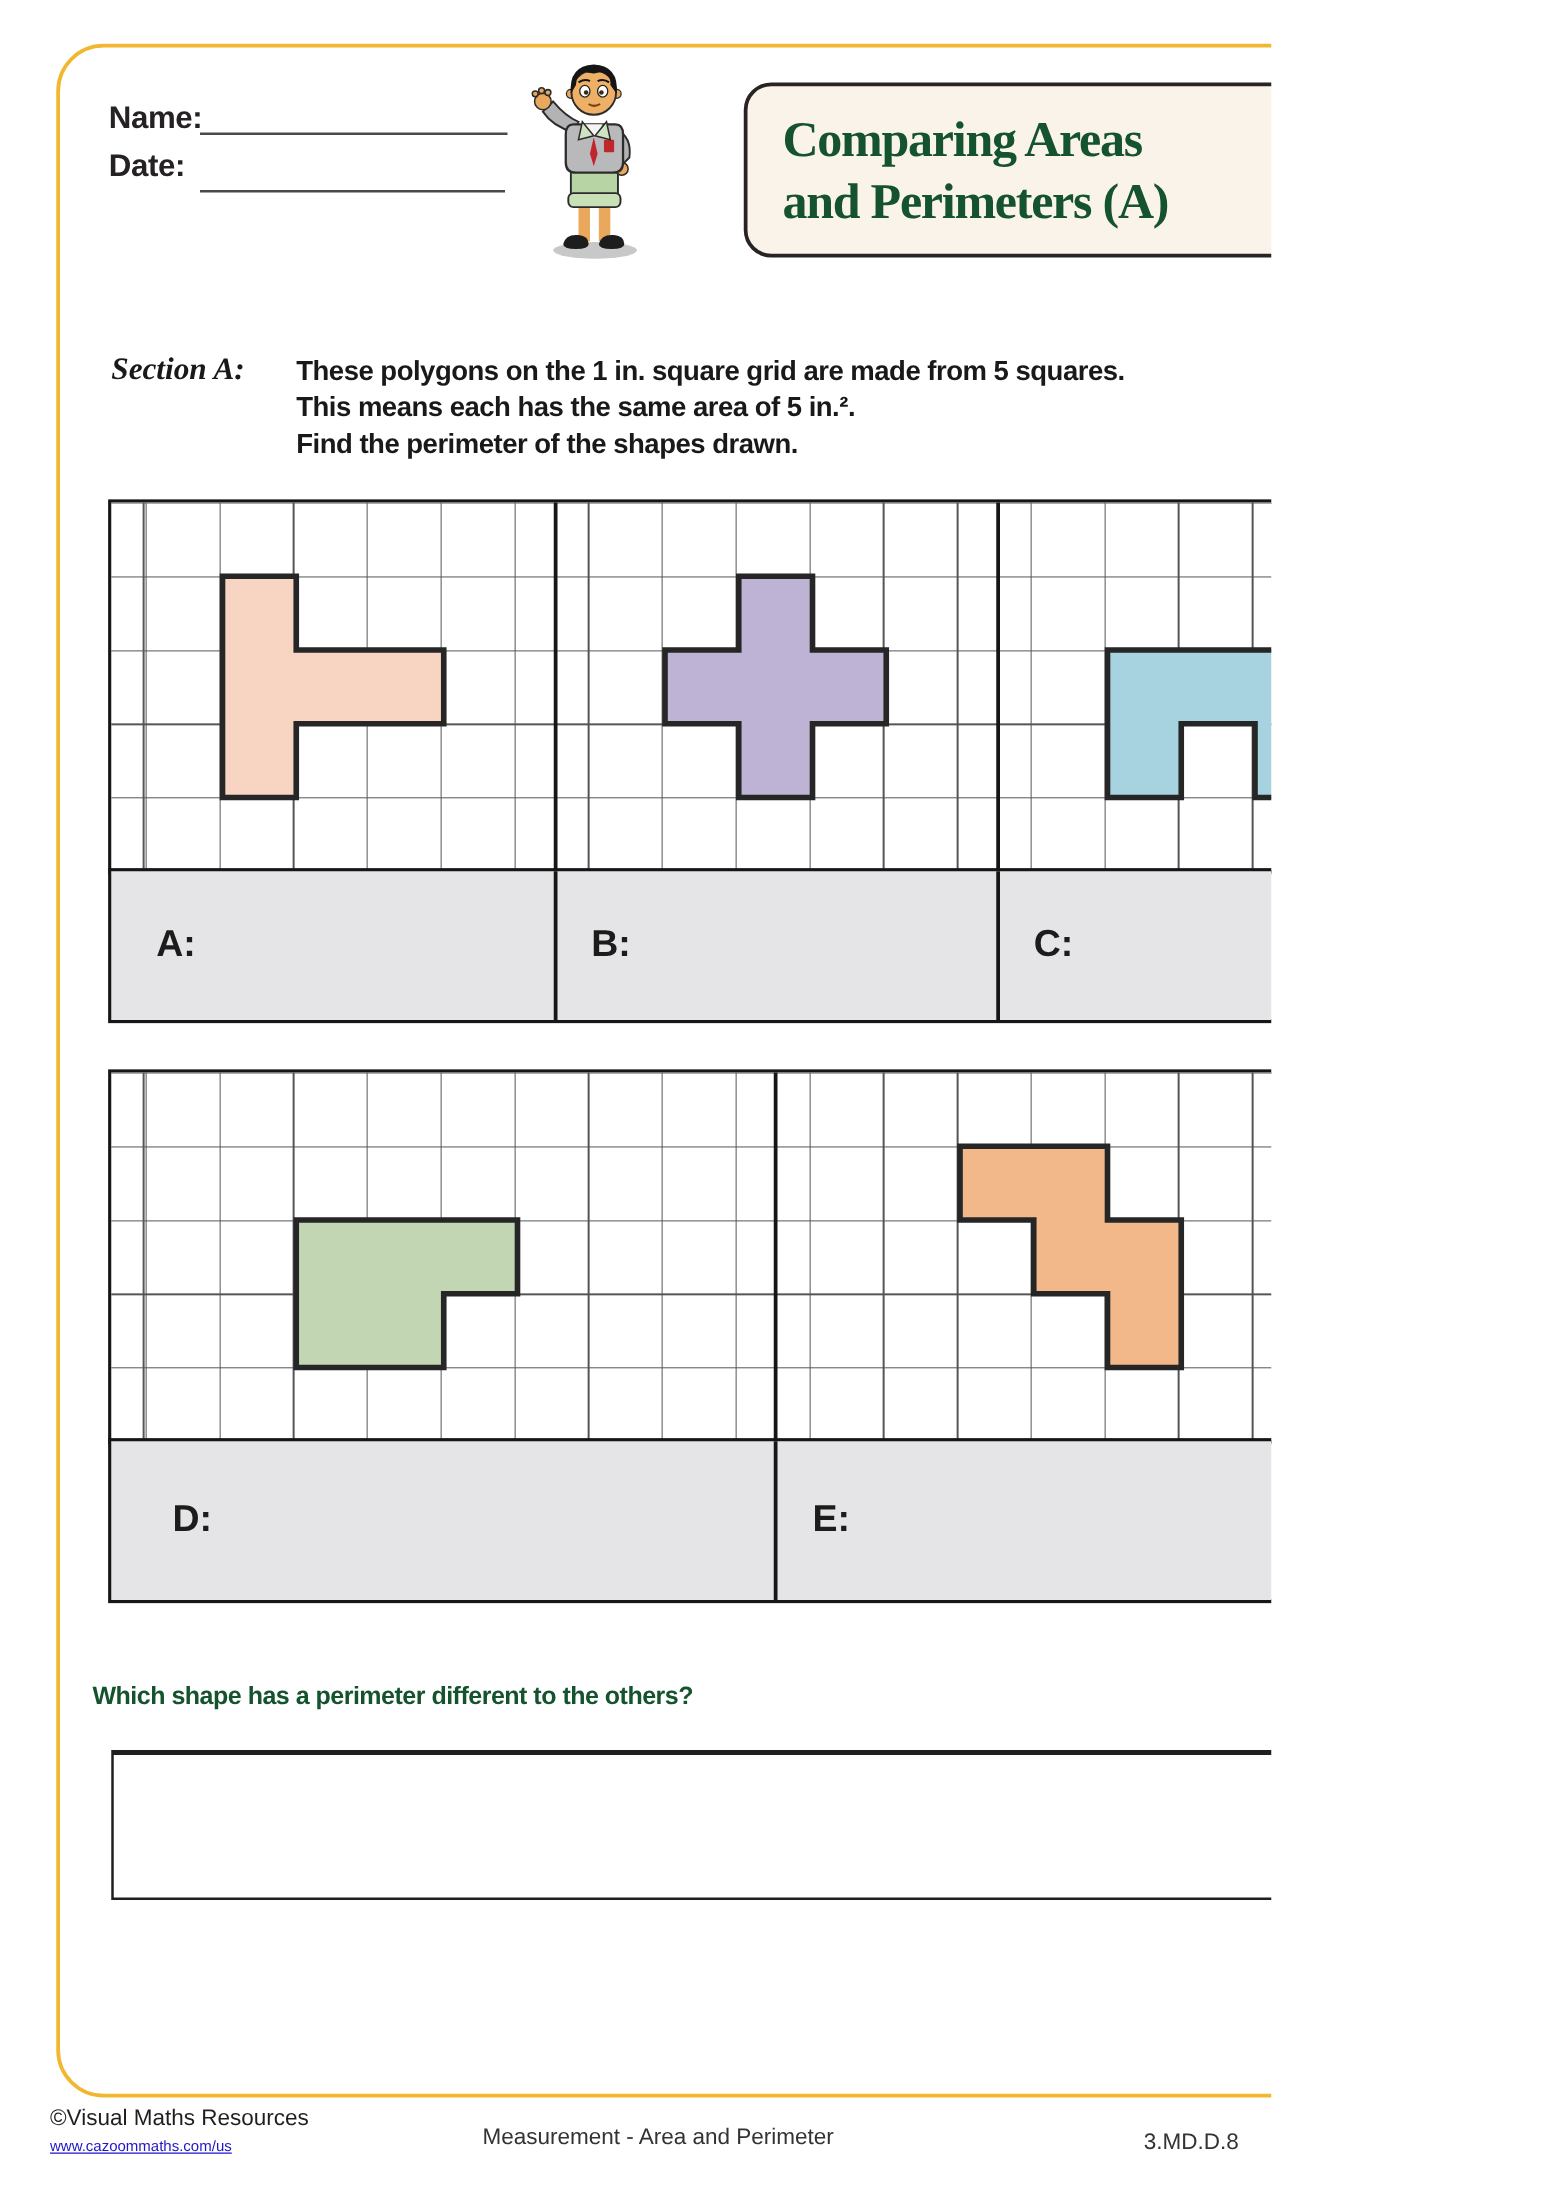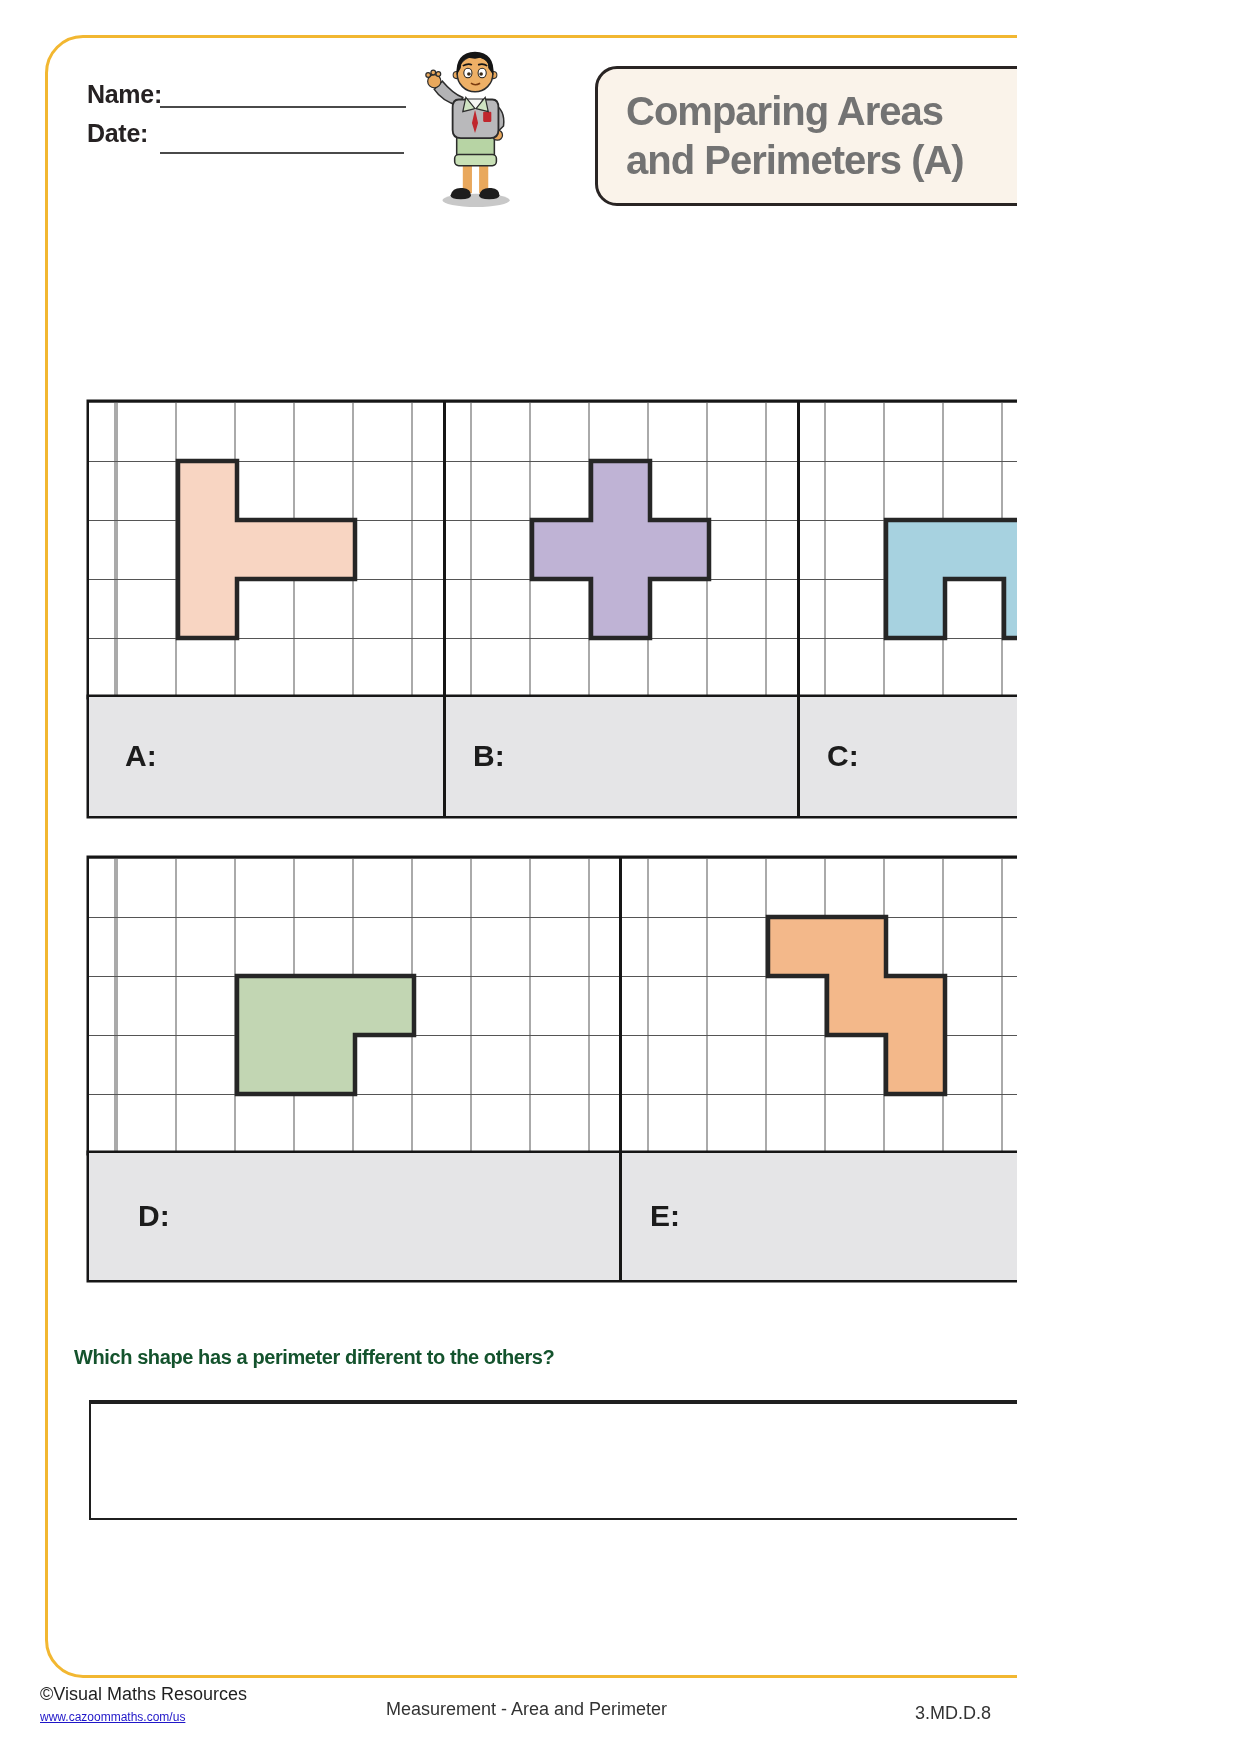--- a/index.html
+++ b/index.html
@@ -7,21 +7,21 @@
         font-family:"Liberation Sans",sans-serif;color:#222;}
   .frame{position:absolute;left:45px;top:35px;width:1148px;height:1637px;
          border:3px solid var(--frame-color,#f2b731);border-radius:38px;}
   
   .field-label{position:absolute;font-size:25px;font-weight:bold;color:#262223;letter-spacing:-0.3px;}
   .write-line{position:absolute;border-bottom:2px solid #4a4a4a;height:22px;}
   .boy{position:absolute;left:418px;top:46px;width:112px;height:164px;}
   .title-box{position:absolute;left:595px;top:66px;width:568px;height:140px;background:#faf3ea;
              border:3px solid #292423;border-radius:22px;display:flex;flex-direction:column;
              justify-content:center;padding-left:28px;box-sizing:border-box;}
-  .title-line{font-size:40px;line-height:49px;font-weight:bold;color:#737373;letter-spacing:-1px;}
+  .title-line{font-size:40px;line-height:49px;font-weight:bold;color:#14532d;letter-spacing:-1px;font-family:Liberation Serif, serif;}
   .logo{position:absolute;left:493px;top:34px;width:110px;text-align:left;}
   .logo-square{width:55px;height:53px;display:block;}
   .logo-word{display:block;width:55px;text-align:center;font-family:"Liberation Serif",serif;
              font-weight:bold;font-size:19px;color:#0f766e;margin-top:1px;letter-spacing:-0.5px;}
   
   .section-row{position:absolute;left:89px;top:282px;display:flex;}
   .section-label{font-family:"Liberation Serif",serif;font-style:italic;font-weight:bold;
                  font-size:25px;color:#191919;width:148px;}
   .instr{font-size:22px;font-weight:bold;line-height:29px;color:#191919;letter-spacing:-0.4px;}
   
@@ -110,20 +110,28 @@
     <div class="logo">
       <svg class="logo-square" viewBox="0 0 54 54">
         <rect width="54" height="54" fill="#111"></rect>
         <ellipse cx="27" cy="10" rx="13" ry="4" fill="#fff"></ellipse>
         <path d="M14,10 C14,20 19,24 21,26 L18,42 C18,46 36,46 36,42 L33,26 C35,24 40,20 40,10 Z" fill="#fff"></path>
       </svg>
       <span class="logo-word">cazoom!</span>
     </div>
   </div>
 
+  <div class="section-row">
+    <div class="section-label">Section A:</div>
+    <div>
+      <div class="instr">These polygons on the 1 in. square grid are made from 5 squares.</div>
+      <div class="instr">This means each has the same area of 5 in.².</div>
+      <div class="instr">Find the perimeter of the shapes drawn.</div>
+    </div>
+  </div>
 
   <div class="grid grid-1">
     <div class="divider" style="left:353.5px;"></div>
     <div class="divider" style="left:707.5px;"></div>
     <svg class="shape" width="177" height="177" viewBox="0 0 177 177" style="left: 89px; top: 59px;">
         <path d="M 0 0 L 59 0 L 59 59 L 177 59 L 177 118 L 59 118 L 59 177 L 0 177 Z" fill="#f8d5c2"></path>
       </svg>
     <svg class="shape" width="177" height="177" viewBox="0 0 177 177" style="left: 443px; top: 59px;">
         <path d="M 59 0 L 118 0 L 118 59 L 177 59 L 177 118 L 118 118 L 118 177 L 59 177 L 59 118 L 0 118 L 0 59 L 59 59 Z" fill="#bfb3d5"></path>
       </svg>

